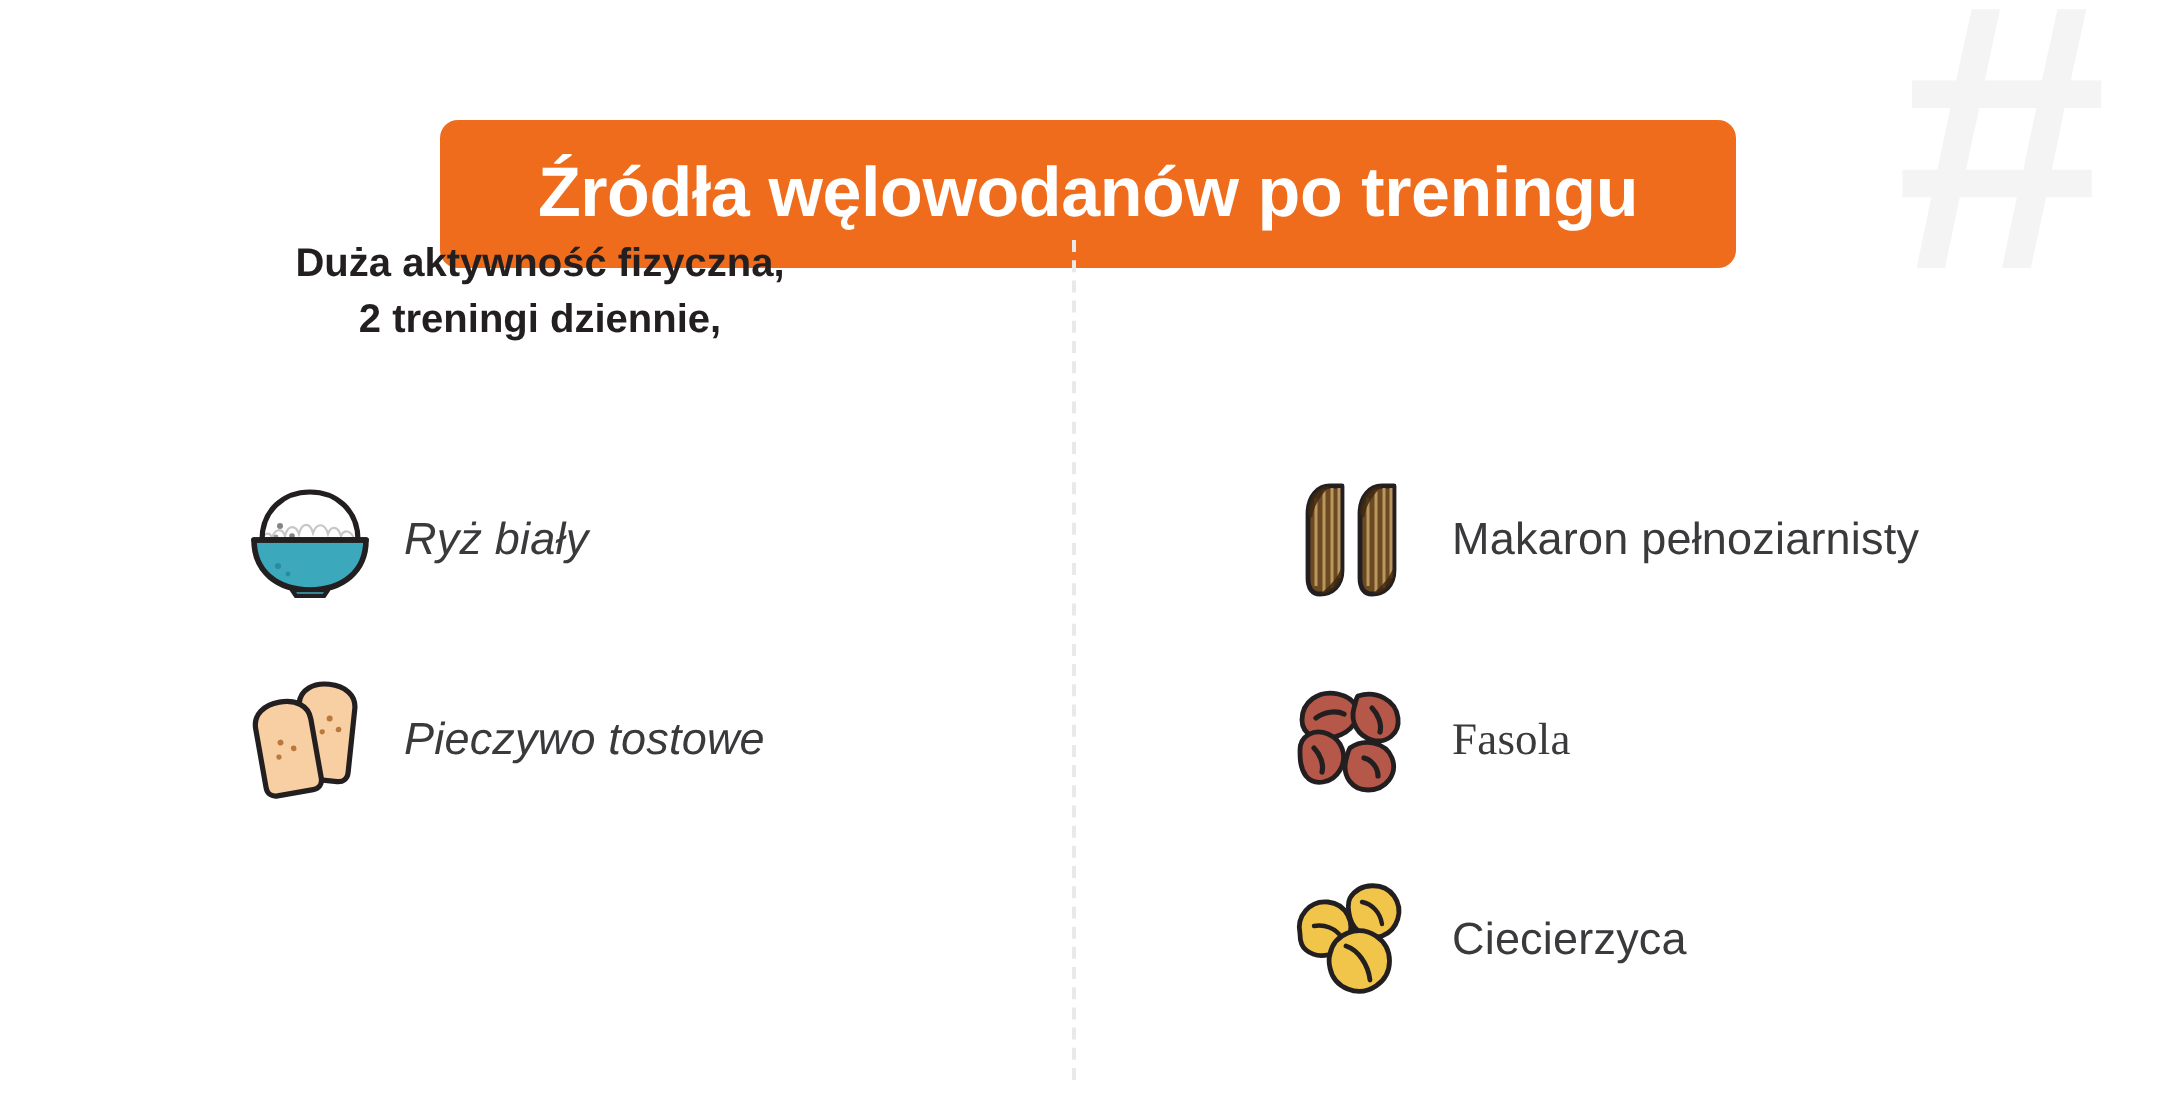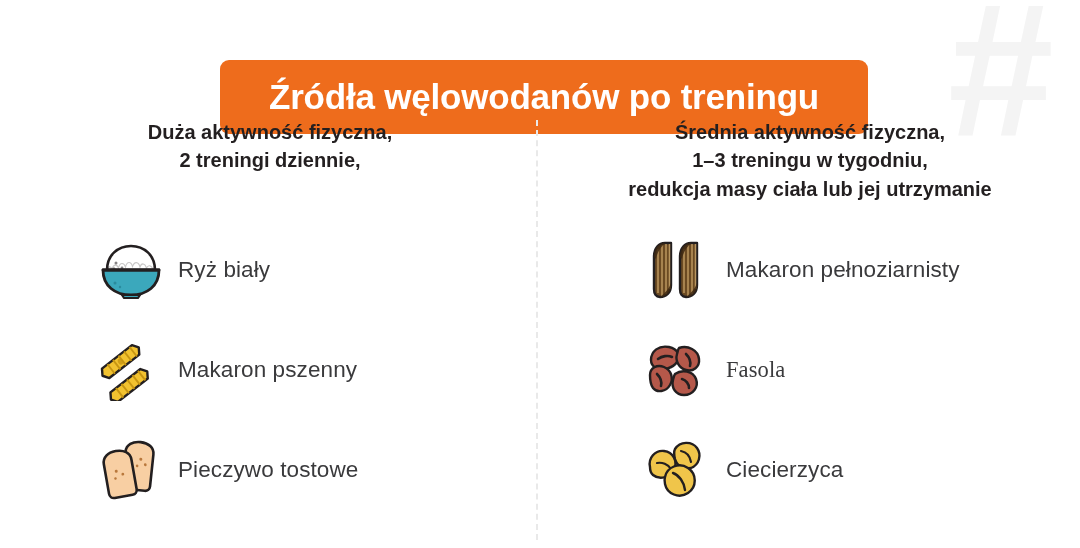--- a/index.html
+++ b/index.html
@@ -108,21 +108,21 @@
     justify-content: center;
   }
   .item .icon-wrap svg { display: block; }
   .item .item-label {
     color: #3a3a3c;
     font-size: 22.5px;
     font-weight: 400;
     letter-spacing: 0.1px;
     white-space: nowrap;
   }
-  .col-left .items { padding-left: 92px; }
+  .col-left .items { padding-left: 116px; font-style: italic; }
   .col-right .items { padding-left: 98px; }
   .col-left .item .item-label { padding-left: 8px; }
   .col-right .item .item-label { padding-left: 10px; }
 </style>
 </head>
 <body>
 
 <div id="infographic">
 
   <div class="watermark" style="color: rgb(244, 244, 244);">#</div>
@@ -157,40 +157,20 @@
               <path d="M5 29 L61 29" stroke="#231f20" stroke-width="2.8" stroke-linecap="round"></path>
               <circle cx="17" cy="42" r="1.5" fill="#2b8b9d"></circle>
               <circle cx="22" cy="46" r="1.2" fill="#2b8b9d"></circle>
 
               <path d="M24 54 L42 54 L40 57 L26 57 Z" fill="#3ba8bc" stroke="#231f20" stroke-width="2.2" stroke-linejoin="round"></path>
             </svg>
           </span>
           <span class="item-label" style="color: rgb(58, 58, 60);">Ryż biały</span>
         </div>
 
-        <div class="item">
-          <span class="icon-wrap">
-            <svg width="64" height="62" viewBox="0 0 64 62">
-              <g transform="rotate(-38 32 31)">
-
-                <g transform="translate(0,-10)">
-                  <path d="M10 22 L48 22 L52 28 L48 34 L10 34 L6 28 Z" fill="#f2c230" stroke="#231f20" stroke-width="2.4" stroke-linejoin="round"></path>
-                  <path d="M17 22 L17 34 M24 22 L24 34 M31 22 L31 34 M38 22 L38 34 M45 22 L45 34" stroke="#c79512" stroke-width="1.9"></path>
-                  <ellipse cx="29" cy="28" rx="2.6" ry="3.2" fill="#c79512" opacity="0.8"></ellipse>
-                </g>
-
-                <g transform="translate(-8,14)">
-                  <path d="M10 22 L48 22 L52 28 L48 34 L10 34 L6 28 Z" fill="#f2c230" stroke="#231f20" stroke-width="2.4" stroke-linejoin="round"></path>
-                  <path d="M17 22 L17 34 M24 22 L24 34 M31 22 L31 34 M38 22 L38 34 M45 22 L45 34" stroke="#c79512" stroke-width="1.9"></path>
-                </g>
-              </g>
-            </svg>
-          </span>
-          <span class="item-label" style="color: rgb(58, 58, 60);">Makaron pszenny</span>
-        </div>
 
         <div class="item">
           <span class="icon-wrap">
             <svg width="66" height="62" viewBox="0 0 66 62">
 
               <g transform="rotate(6 40 28)">
                 <path d="M26 14 C26 7 32 3 40 3 C48 3 54 7 54 14 L54 46 C54 49 52 51 49 51
                          L31 51 C28 51 26 49 26 46 Z" fill="#f8cfa3" stroke="#231f20" stroke-width="2.6" stroke-linejoin="round"></path>
                 <circle cx="42" cy="20" r="1.5" fill="#b9783c"></circle>
                 <circle cx="47" cy="25" r="1.4" fill="#b9783c"></circle>
@@ -208,25 +188,20 @@
           </span>
           <span class="item-label" style="color: rgb(58, 58, 60);">Pieczywo tostowe</span>
         </div>
 
       </div>
 
       <div class="divider" style="border-left-color: rgb(233, 233, 233);"></div>
     </div>
 
     <div class="column col-right">
-      <div class="col-header" style="color: rgb(35, 31, 32);">
-        <span class="hline">Średnia aktywność fizyczna,</span>
-        <span class="hline">1–3 treningu w tygodniu,</span>
-        <span class="hline">redukcja masy ciała lub jej utrzymanie</span>
-      </div>
 
       <div class="items">
 
         <div class="item">
           <span class="icon-wrap">
             <svg width="54" height="62" viewBox="0 0 54 62">
 
               <g>
                 <path d="M4 18 C4 9 9 4 15 4 L21 4 L21 46 C21 54 16 58 10 58 C6 58 4 55 4 50 Z" fill="#6b4a22" stroke="#231f20" stroke-width="2.4" stroke-linejoin="round"></path>
                 <path d="M8 10 L8 54 M12 6 L12 57 M16 5 L16 55 M19.5 5 L19.5 50" stroke="#c9a46a" stroke-width="1.5" opacity="0.85"></path>

